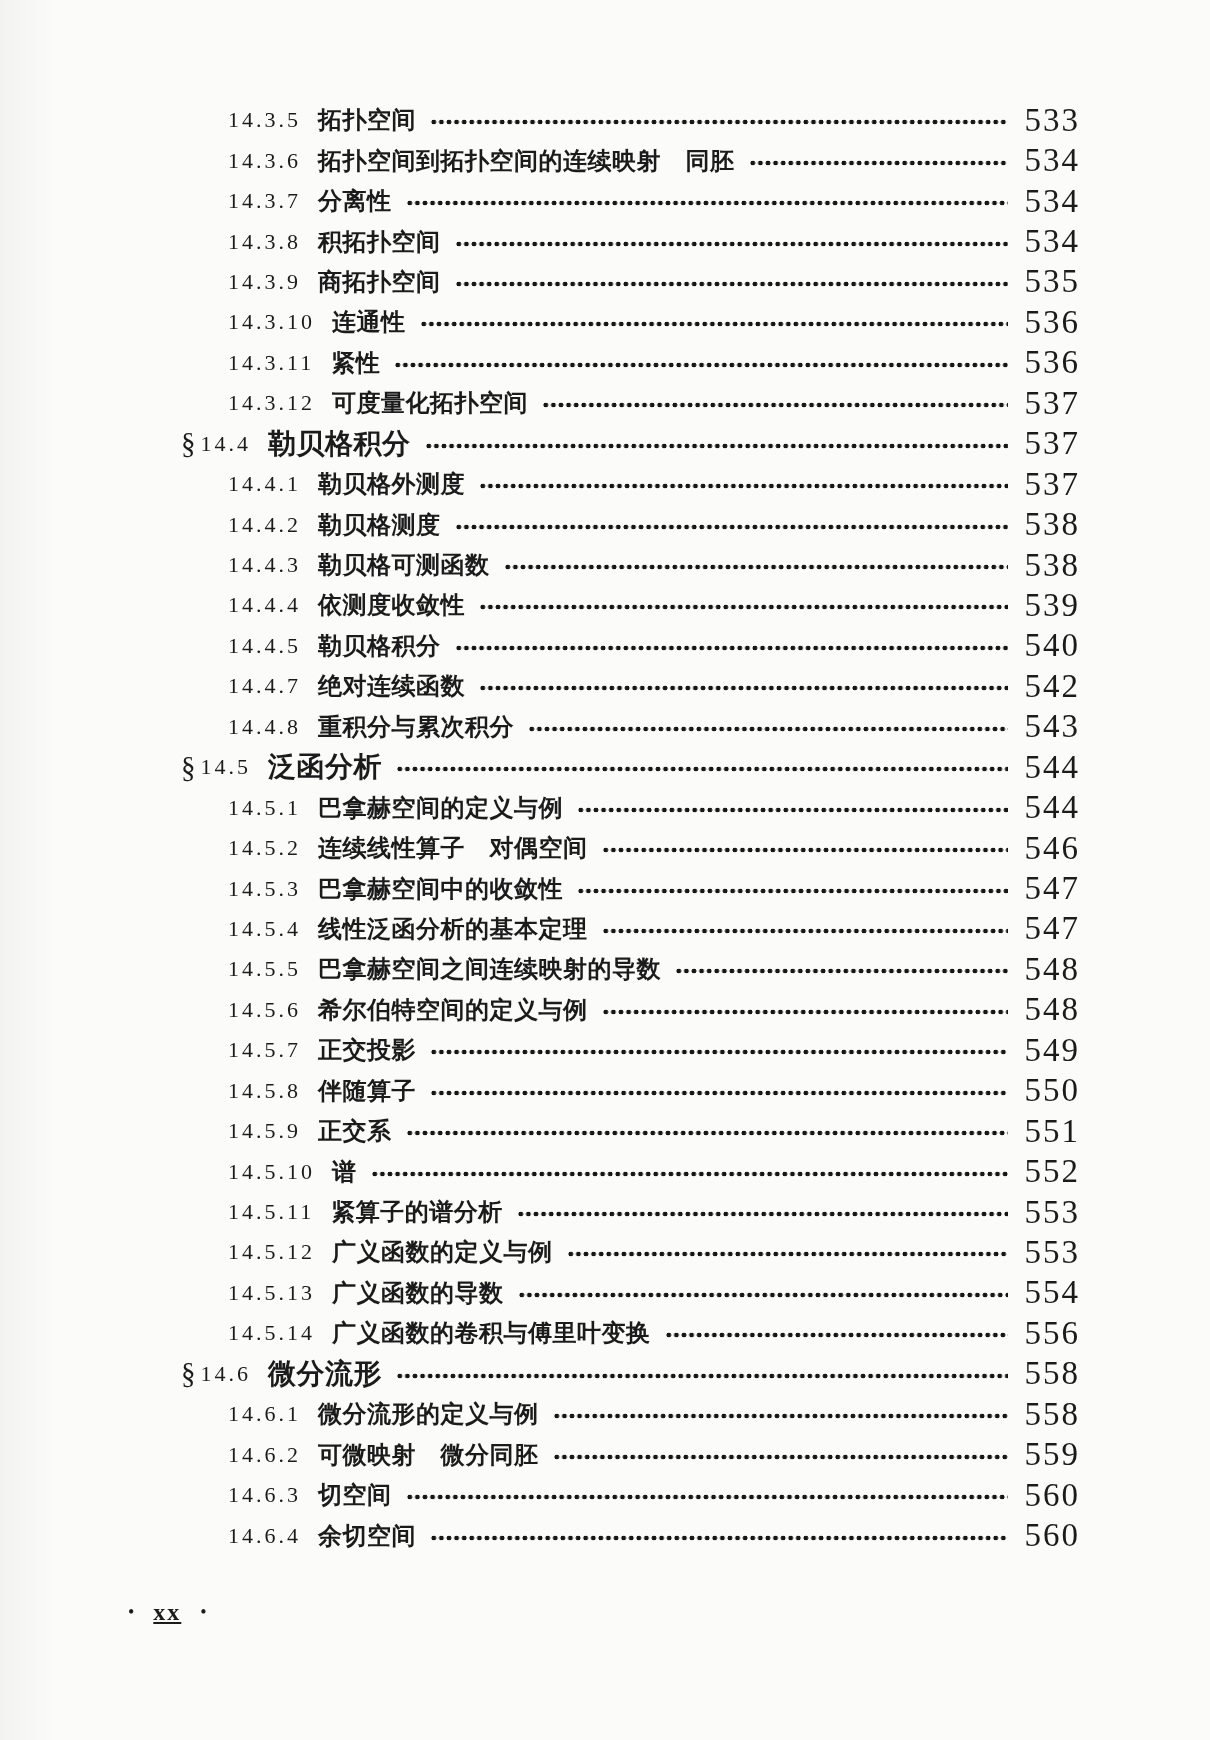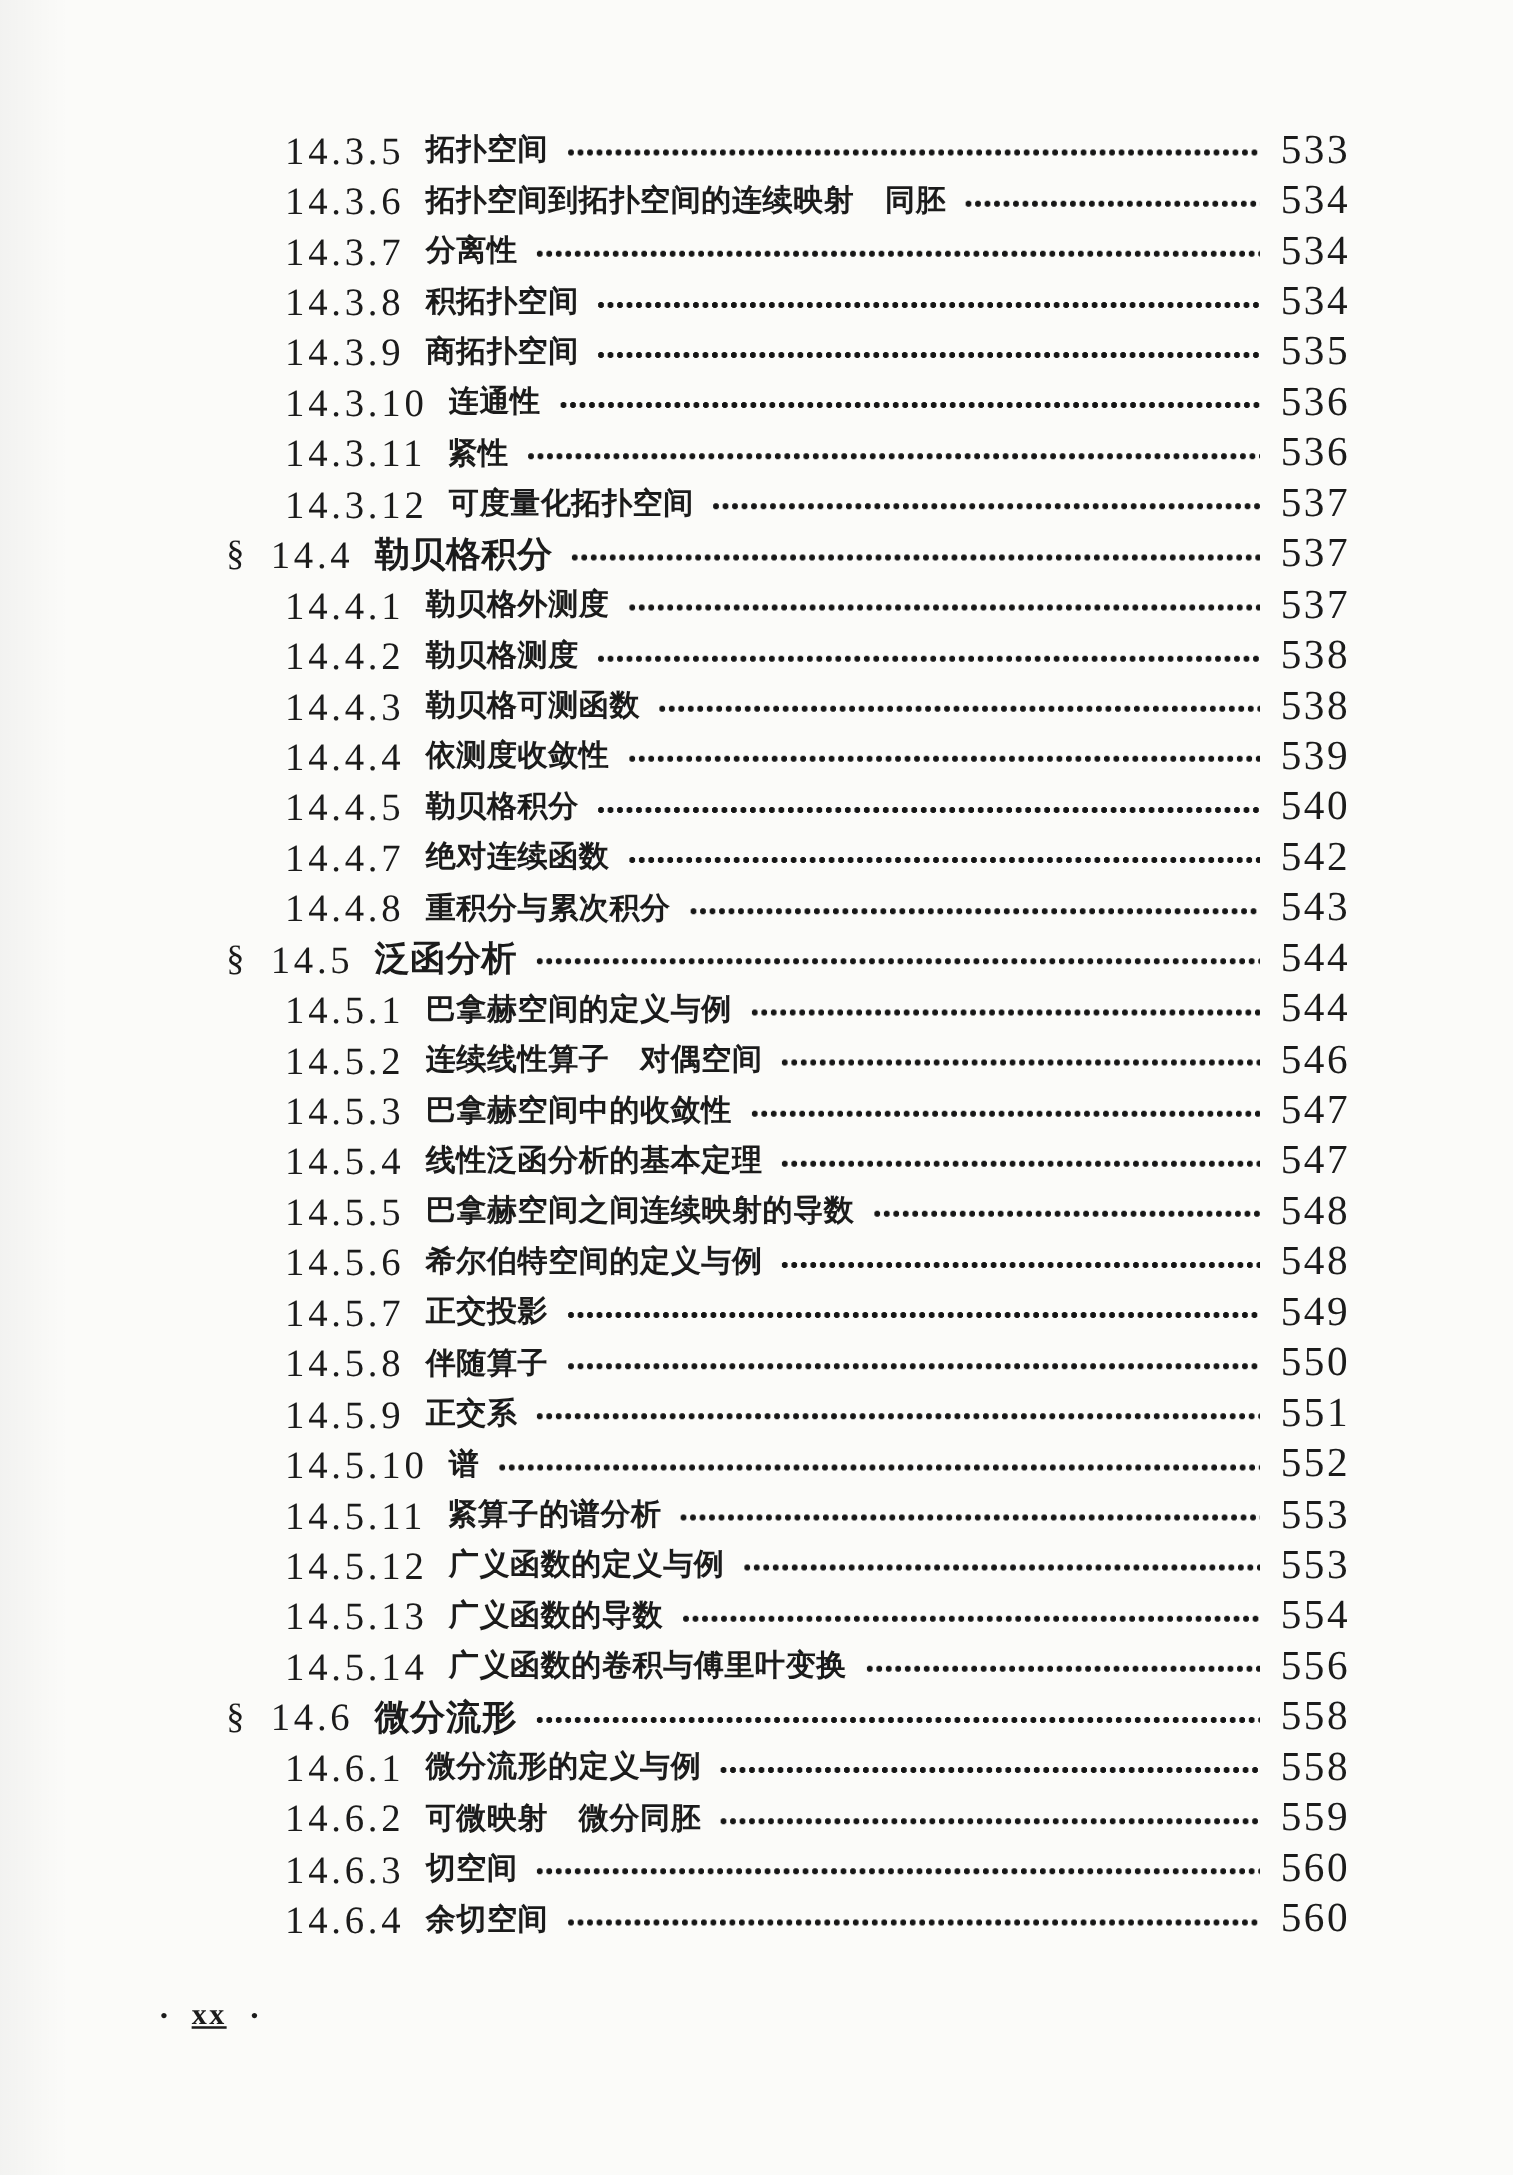--- a/index.html
+++ b/index.html
@@ -31,26 +31,26 @@
     align-items: center;
     height: 40.45px;
     white-space: pre;
   }
   .row .prefix {
     font-size: 29px;
     margin-left: 181px;
     line-height: 1;
   }
   .row .num {
-    font-size: 31px;
+    font-size: 22px;
     letter-spacing: 3px;
     line-height: 1;
   }
   .row.sub .num { margin-left: 228px; }
-  .row.sect .num { margin-left: 21px; }
+  .row.sect .num { margin-left: 5px; }
   .row .title {
     margin-left: 17px;
     font-family: "Liberation Sans", sans-serif;
     font-weight: 700;
     font-size: 24px;
     line-height: 1;
     letter-spacing: 0.5px;
   }
   .row.sect .title { font-size: 28px; }
   .row .leader {

